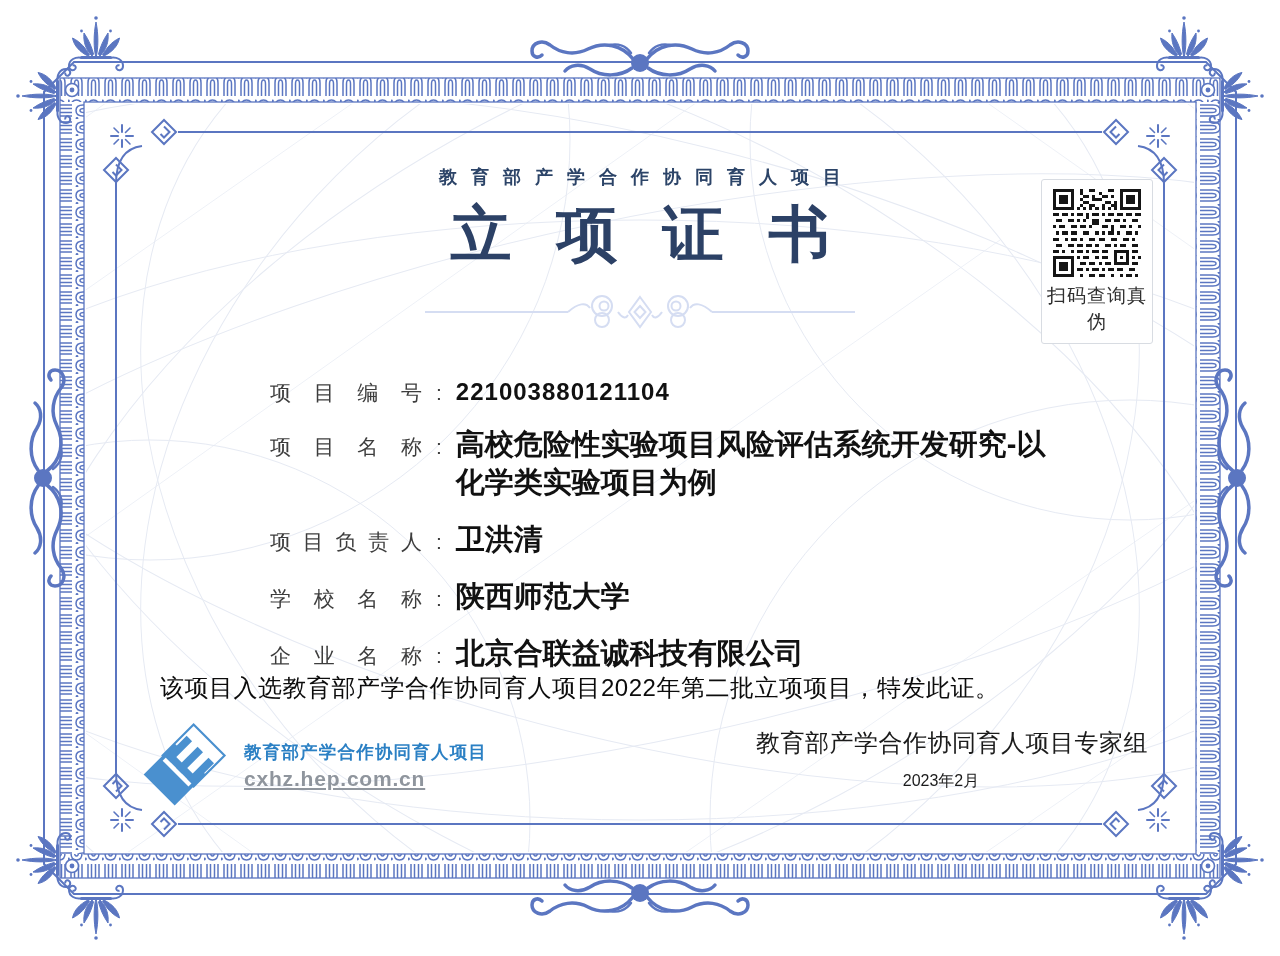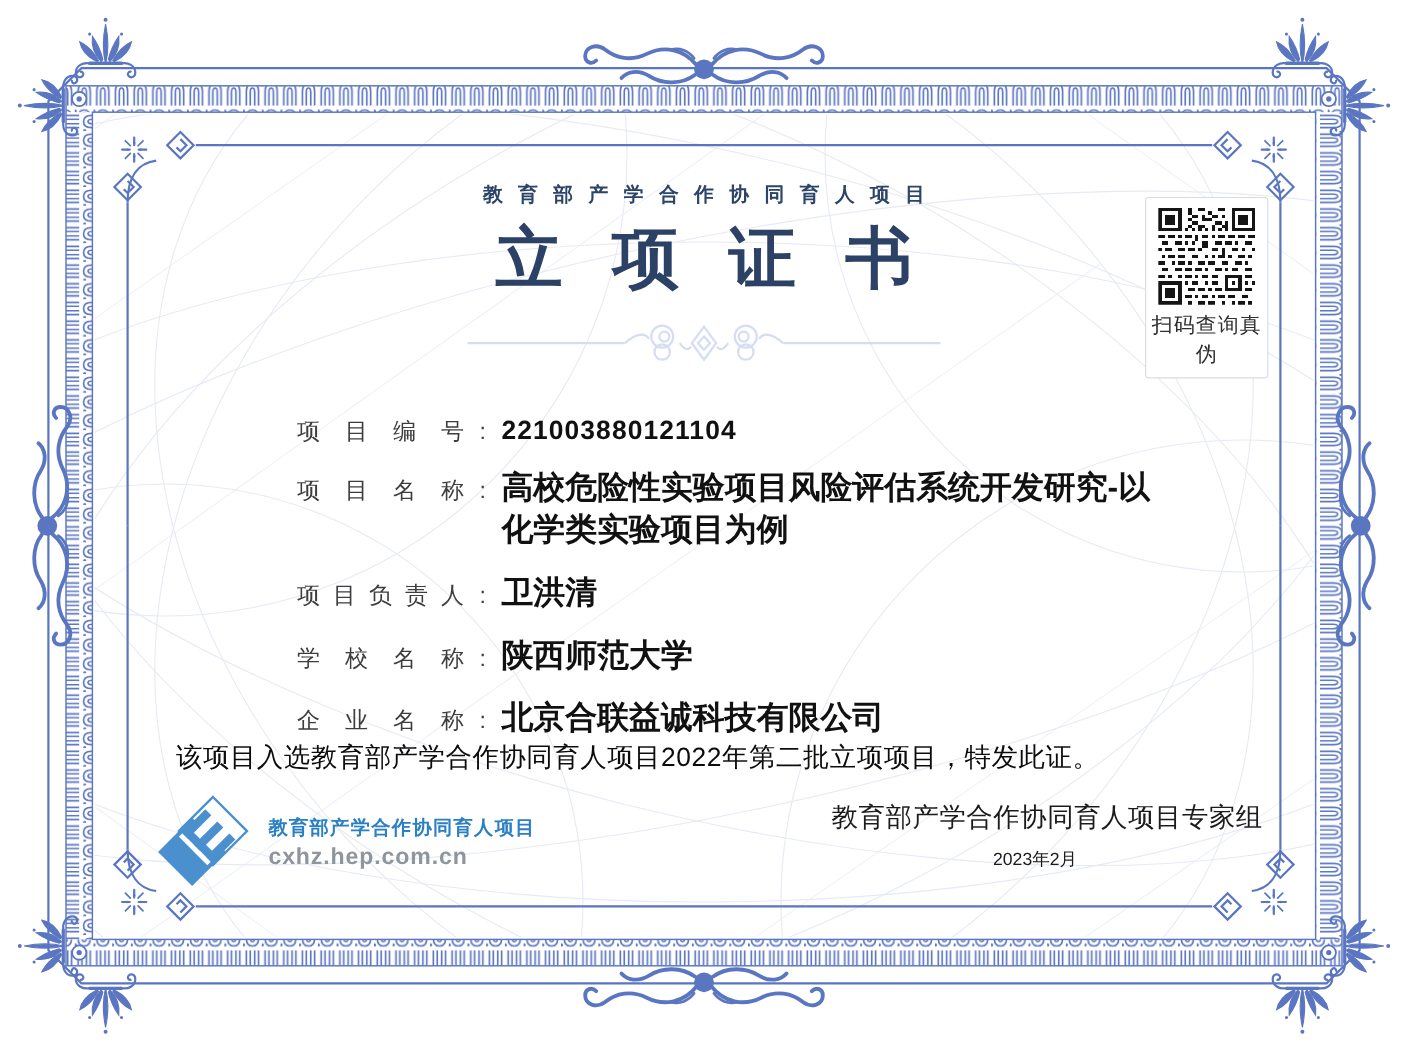--- a/index.html
+++ b/index.html
@@ -42,21 +42,21 @@
   .fvalue.number{font-size:24px;letter-spacing:1px;}
 
   .statement{
     position:absolute;left:160px;top:672px;width:980px;
     font-size:24px;font-weight:400;color:#0c0c0c;letter-spacing:0.5px;
   }
 
   .logo{position:absolute;left:142px;top:720px;display:flex;align-items:center;}
   .logo-text{margin-left:16px;}
   .logo-line1{font-size:17.5px;font-weight:700;color:#2b80c4;letter-spacing:1.2px;}
-  .logo-line2{font-size:21px;font-weight:700;color:#8f959d;letter-spacing:0.8px;margin-top:3px;}
+  .logo-line2{font-size:21px;font-weight:700;color:#8f959d;letter-spacing:0.8px;margin-top:3px;text-decoration:underline;}
 
   .signature{position:absolute;right:132px;top:727px;text-align:center;color:#1b1b1b;}
   .sig-org{font-size:24px;letter-spacing:0.5px;}
   .sig-date{font-size:16px;margin-top:12px;margin-right:22px;}
 </style>
 </head>
 <body>
 
 <svg class="frame-svg" width="1280" height="956" viewBox="0 0 1280 956">
   <defs>

